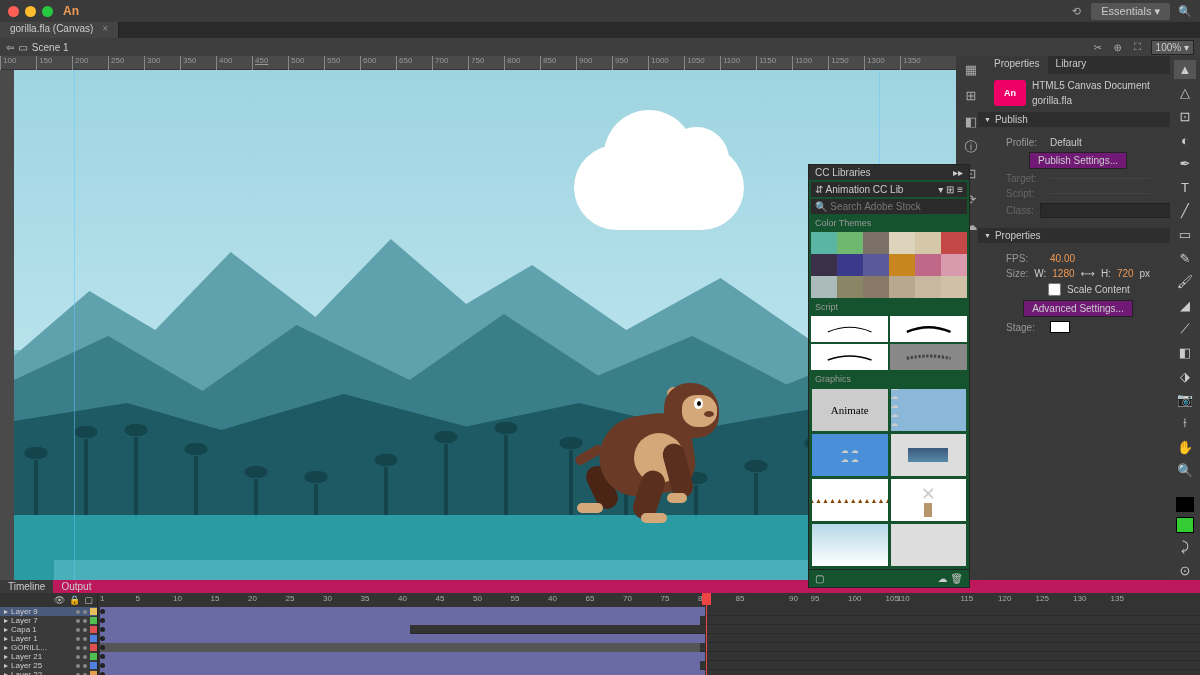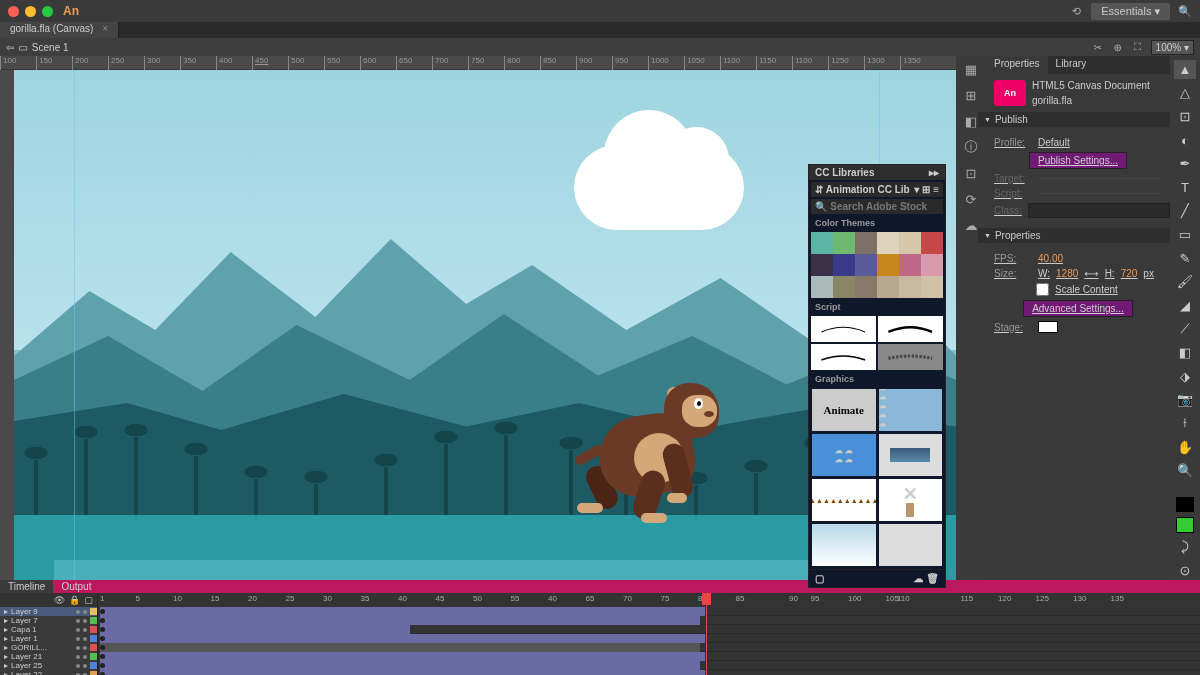--- a/index.html
+++ b/index.html
@@ -71,34 +71,34 @@
 
 .panel-right { width: 184px; background: #393939; display: flex; flex-direction: column; }
 .panel-tabs { display: flex; background: #2e2e2e; height: 18px; }
 .panel-tab { padding: 2px 8px; font-size: 10px; }
 .panel-tab.active { background: #393939; }
 .panel-body { padding: 6px 8px; font-size: 10px; }
 .doc-type { display: flex; align-items: center; gap: 6px; }
 .doc-icon { width: 32px; height: 26px; background: #e06; border-radius: 3px; display: flex; align-items: center; justify-content: center; color: #fff; font-size: 9px; font-weight: bold; }
 .section-hdr { background: #2e2e2e; padding: 2px 6px; font-size: 10px; margin: 0 -8px; display: flex; align-items: center; gap: 4px; }
 .section-hdr::before { content: '▼'; font-size: 7px; }
-.prop-row { display: flex; align-items: center; gap: 6px; margin: 4px 0; text-decoration: underline; }
+.prop-row { display: flex; align-items: center; gap: 6px; margin: 4px 12px; }
 .prop-label { width: 38px; color: #999; }
 .prop-val { color: #e95; }
 .prop-input { background: #2a2a2a; border: 1px solid #222; padding: 1px 4px; color: #e95; width: 36px; font-size: 10px; }
 .btn-small { background: #701a75; border: 1px solid #222; padding: 2px 8px; color: #ccc; font-size: 10px; cursor: pointer; }
 .stage-swatch { width: 20px; height: 12px; background: #fff; border: 1px solid #000; }
 
 .tools-right { width: 30px; background: #3a3a3a; display: flex; flex-direction: column; align-items: center; padding-top: 4px; gap: 5px; }
 .tool { width: 22px; height: 22px; display: flex; align-items: center; justify-content: center; color: #ccc; font-size: 13px; cursor: pointer; }
 .tool.sel { background: #555; }
 .color-sw { width: 18px; height: 18px; border: 1px solid #000; }
 
 
-.cc-lib { position: absolute; top: 164px; left: 808px; width: 138px; background: #0f172a; border: 1px solid #222; z-index: 50; font-size: 10px; font-weight: bold; }
+.cc-lib { position: absolute; top: 164px; left: 808px; width: 162px; background: #14532d; border: 1px solid #222; z-index: 50; font-size: 10px; }
 .cc-lib-hdr { background: #2e2e2e; padding: 2px 6px; display: flex; justify-content: space-between; }
 .cc-lib-sel { background: #2a2a2a; margin: 2px; padding: 2px 4px; display: flex; justify-content: space-between; align-items: center; }
 .cc-search { background: #2a2a2a; margin: 2px; padding: 2px 4px; color: #777; }
 .cc-section { padding: 2px 6px; color: #999; font-size: 9px; }
 .swatch-grid { display: grid; grid-template-columns: repeat(6, 1fr); gap: 0; margin: 2px; }
 .swatch { height: 22px; }
 .brush-grid { display: grid; grid-template-columns: 1fr 1fr; gap: 2px; margin: 2px; }
 .brush { height: 26px; background: #fff; display: flex; align-items: center; justify-content: center; }
 .brush svg { width: 90%; height: 60%; }
 .gfx-grid { display: grid; grid-template-columns: 1fr 1fr; gap: 3px; margin: 3px; }

